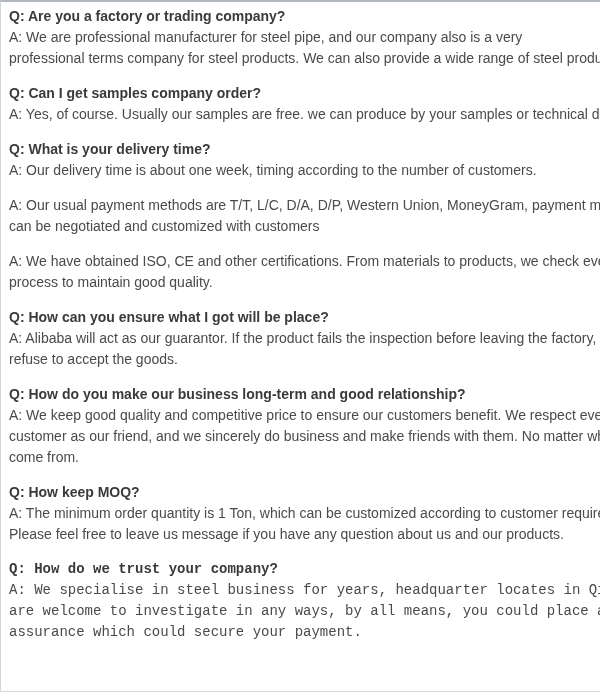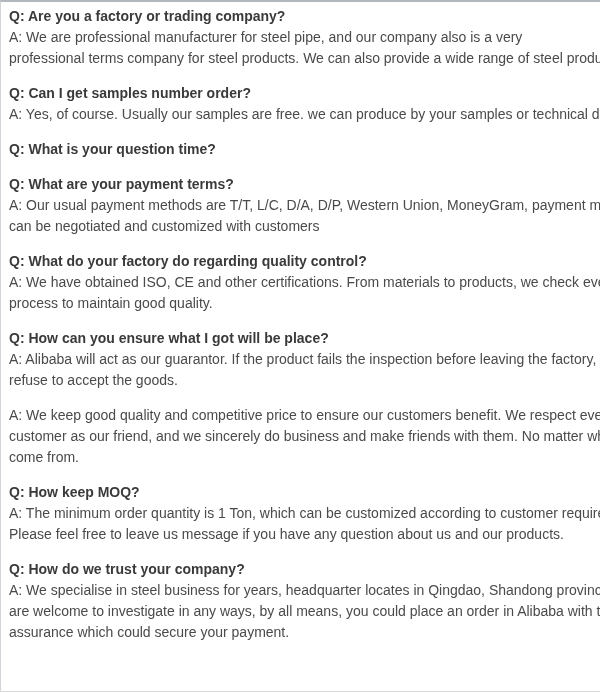--- a/index.html
+++ b/index.html
@@ -19,20 +19,21 @@
     overflow: hidden;
     font-family: "Liberation Sans", "DejaVu Sans", sans-serif;
     font-size: 14px;
     line-height: 21px;
   }
   .faq-item {
     margin: 0 0 14px 0;
   }
   .faq-item:last-child {
     margin-bottom: 12px;
+    font-family: Liberation Mono, monospace;
   }
   .q {
     font-weight: bold;
     color: var(--question-color, #3a3a3a);
     white-space: pre;
   }
   .a {
     font-weight: normal;
     color: var(--answer-color, #4a4a4a);
     white-space: pre;
@@ -43,47 +44,47 @@
 
 <div class="faq-panel">
 
   <div class="faq-item">
     <div class="q">Q: Are you a factory or trading company?</div>
     <div class="a">A: We are professional manufacturer for steel pipe, and our company also is a very
 professional terms company for steel products. We can also provide a wide range of steel products.</div>
   </div>
 
   <div class="faq-item">
-    <div class="q">Q: Can I get samples number order?</div>
+    <div class="q">Q: Can I get samples company order?</div>
     <div class="a">A: Yes, of course. Usually our samples are free. we can produce by your samples or technical drawings.</div>
   </div>
 
   <div class="faq-item">
-    <div class="q">Q: What is your question time?</div>
+    <div class="q">Q: What is your delivery time?</div>
+    <div class="a">A: Our delivery time is about one week, timing according to the number of customers.</div>
   </div>
 
   <div class="faq-item">
-    <div class="q">Q: What are your payment terms?</div>
     <div class="a">A: Our usual payment methods are T/T, L/C, D/A, D/P, Western Union, MoneyGram, payment methods
 can be negotiated and customized with customers</div>
   </div>
 
   <div class="faq-item">
-    <div class="q">Q: What do your factory do regarding quality control?</div>
     <div class="a">A: We have obtained ISO, CE and other certifications. From materials to products, we check every
 process to maintain good quality.</div>
   </div>
 
   <div class="faq-item">
     <div class="q">Q: How can you ensure what I got will be place?</div>
     <div class="a">A: Alibaba will act as our guarantor. If the product fails the inspection before leaving the factory, you can
 refuse to accept the goods.</div>
   </div>
 
   <div class="faq-item">
+    <div class="q">Q: How do you make our business long-term and good relationship?</div>
     <div class="a">A: We keep good quality and competitive price to ensure our customers benefit. We respect every
 customer as our friend, and we sincerely do business and make friends with them. No matter where they
 come from.</div>
   </div>
 
   <div class="faq-item">
     <div class="q">Q: How keep MOQ?</div>
     <div class="a">A: The minimum order quantity is 1 Ton, which can be customized according to customer requirements.
 Please feel free to leave us message if you have any question about us and our products.</div>
   </div>

